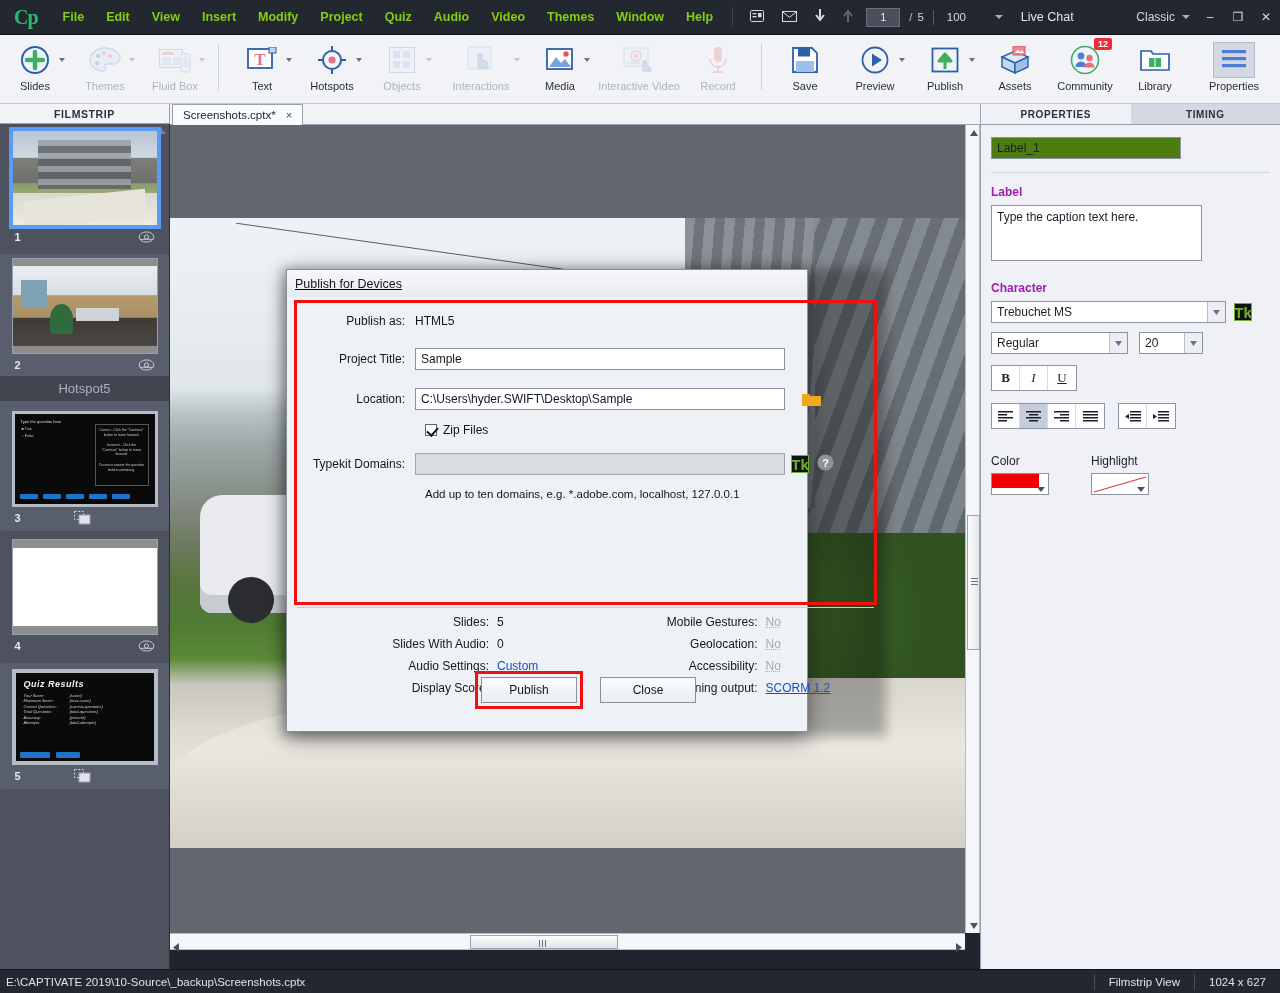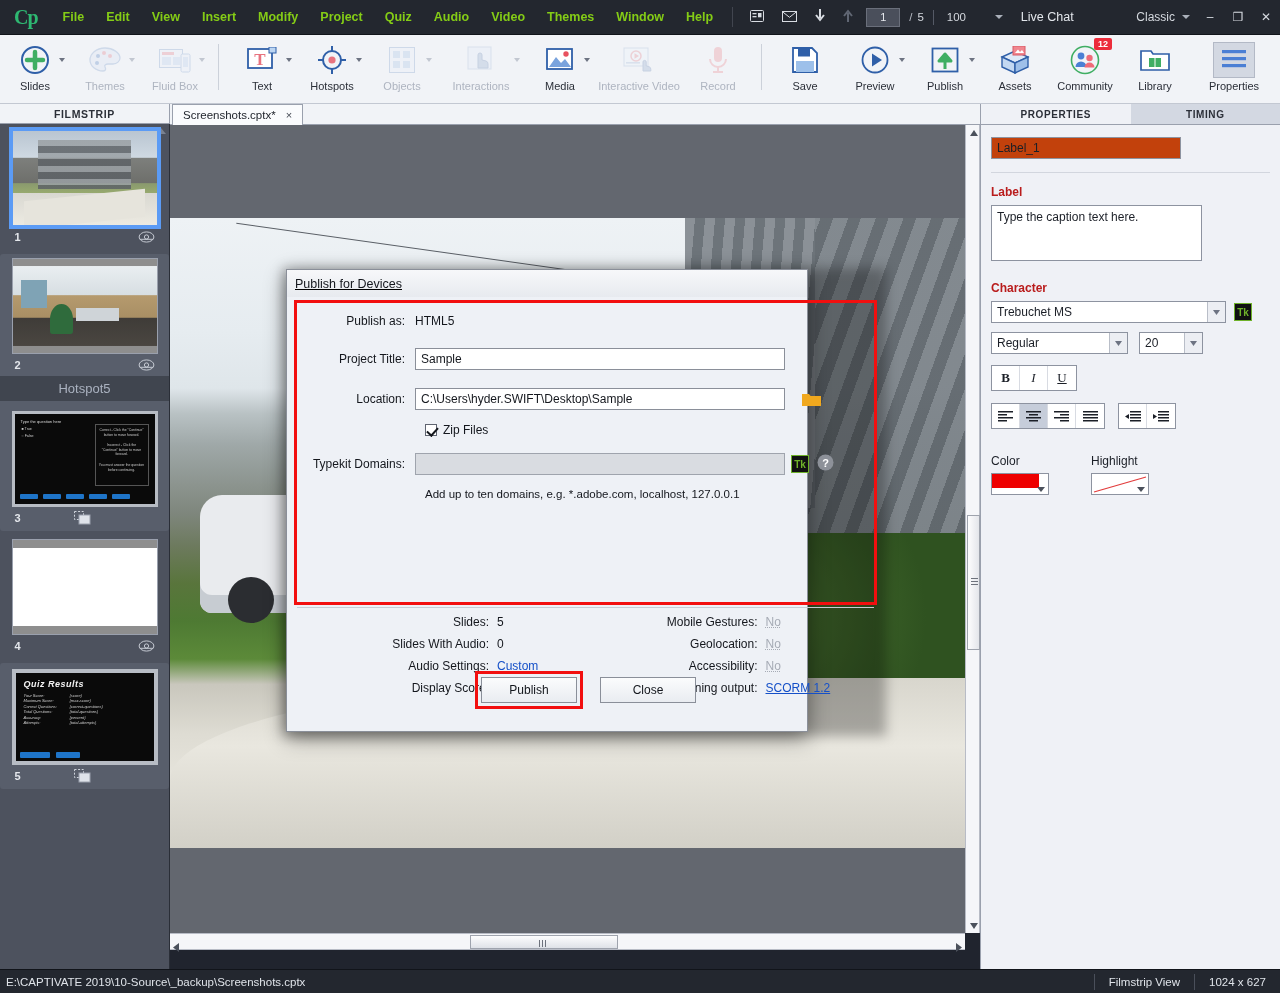--- a/index.html
+++ b/index.html
@@ -252,43 +252,43 @@
         border-left:1px solid #9aa0ad; }
   .rp-tabs { display:flex; height:21px; }
   .rp-tab {
     flex:1; display:flex; align-items:center; justify-content:center;
     font-size:10px; font-weight:bold; letter-spacing:.6px; color:#2b2f38;
     background:#eff1f6; border-bottom:1px solid #9aa0ad; cursor:pointer;
   }
   .rp-tab.active { background:#d3d8e2; border-bottom:1px solid #9aa0ad; }
   .rp-body { padding:12px 10px 0 10px; }
   .inp {
-    width:100%; height:22px; background:#c2410c; border:1px solid #8d93a0;
+    width:100%; height:22px; background:#4d7c0f; border:1px solid #8d93a0;
     font-size:12px; padding:0 5px; color:#1b1f27; font-family:"Liberation Sans",sans-serif;
   }
   .rp-divider { height:1px; background:#d2d6de; margin:13px 0 0 0; }
-  .sec-title { font-size:12px; font-weight:bold; color:#b91c1c; margin:12px 0 6px 0; }
+  .sec-title { font-size:12px; font-weight:bold; color:#a21caf; margin:12px 0 6px 0; }
   .ta {
     width:211px; height:56px; background:#fff; border:1px solid #8d93a0;
     font-size:12px; padding:4px 5px; color:#1b1f27; resize:none;
     font-family:"Liberation Sans",sans-serif;
   }
   .selwrap { position:relative; display:inline-block; }
   .sel {
     height:22px; background:#fff; border:1px solid #8d93a0; font-size:12px;
     padding:0 22px 0 5px; color:#1b1f27; display:flex; align-items:center;
   }
   .sel-arrow {
     position:absolute; right:1px; top:1px; width:18px; height:20px;
     background:#eceef3; border-left:1px solid #b9bec8;
     display:flex; align-items:center; justify-content:center;
   }
   .tk-badge {
     width:18px; height:18px; background:#111; border:1.5px solid #6fb22a; color:#6fb22a;
-    font-size:10px; font-weight:bold; display:flex; align-items:center; justify-content:center;
+    font-size:15px; font-weight:bold; display:flex; align-items:center; justify-content:center;
   }
   .btngrp { display:inline-flex; border:1px solid #8d93a0; background:#fff; }
   .bi {
     width:28px; height:24px; display:flex; align-items:center; justify-content:center;
     font-size:13px; color:#1b1f27; border-right:1px solid #d8dbe2; cursor:pointer;
   }
   .bi:last-child { border-right:none; }
   .bi.on { background:#c6cdda; }
   .swatch-lbl { font-size:12px; color:#1b1f27; margin-bottom:5px; }
   .swatch {

